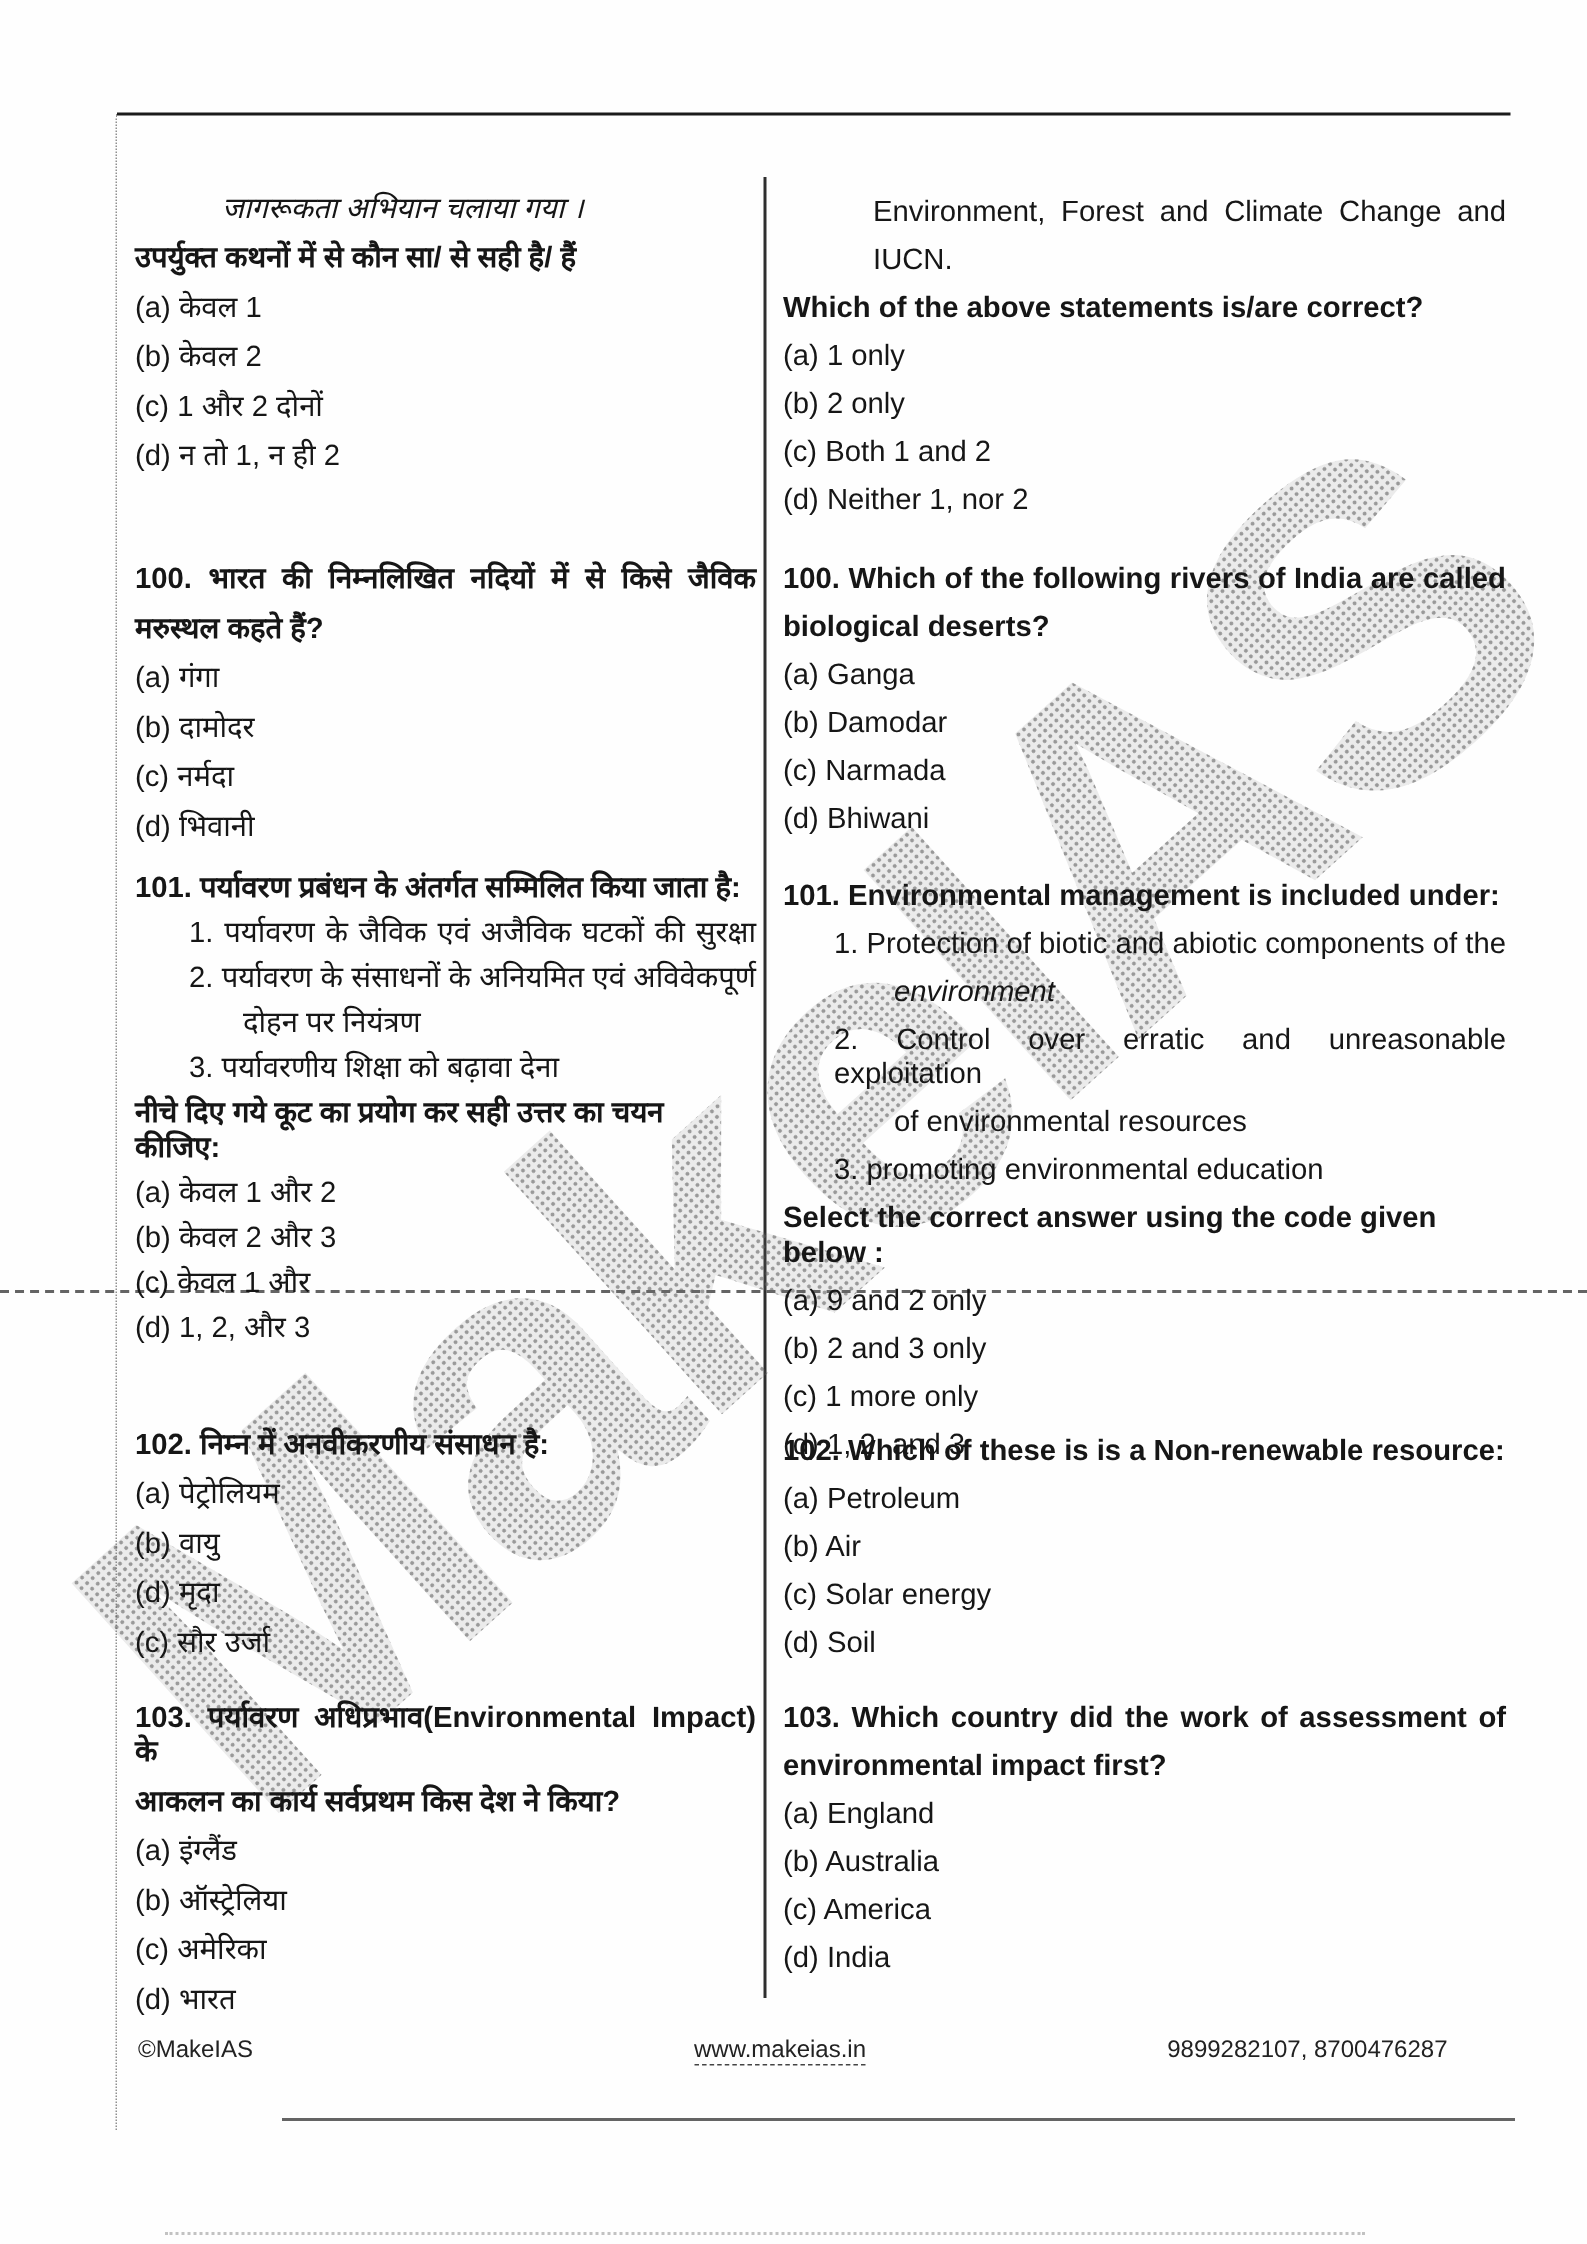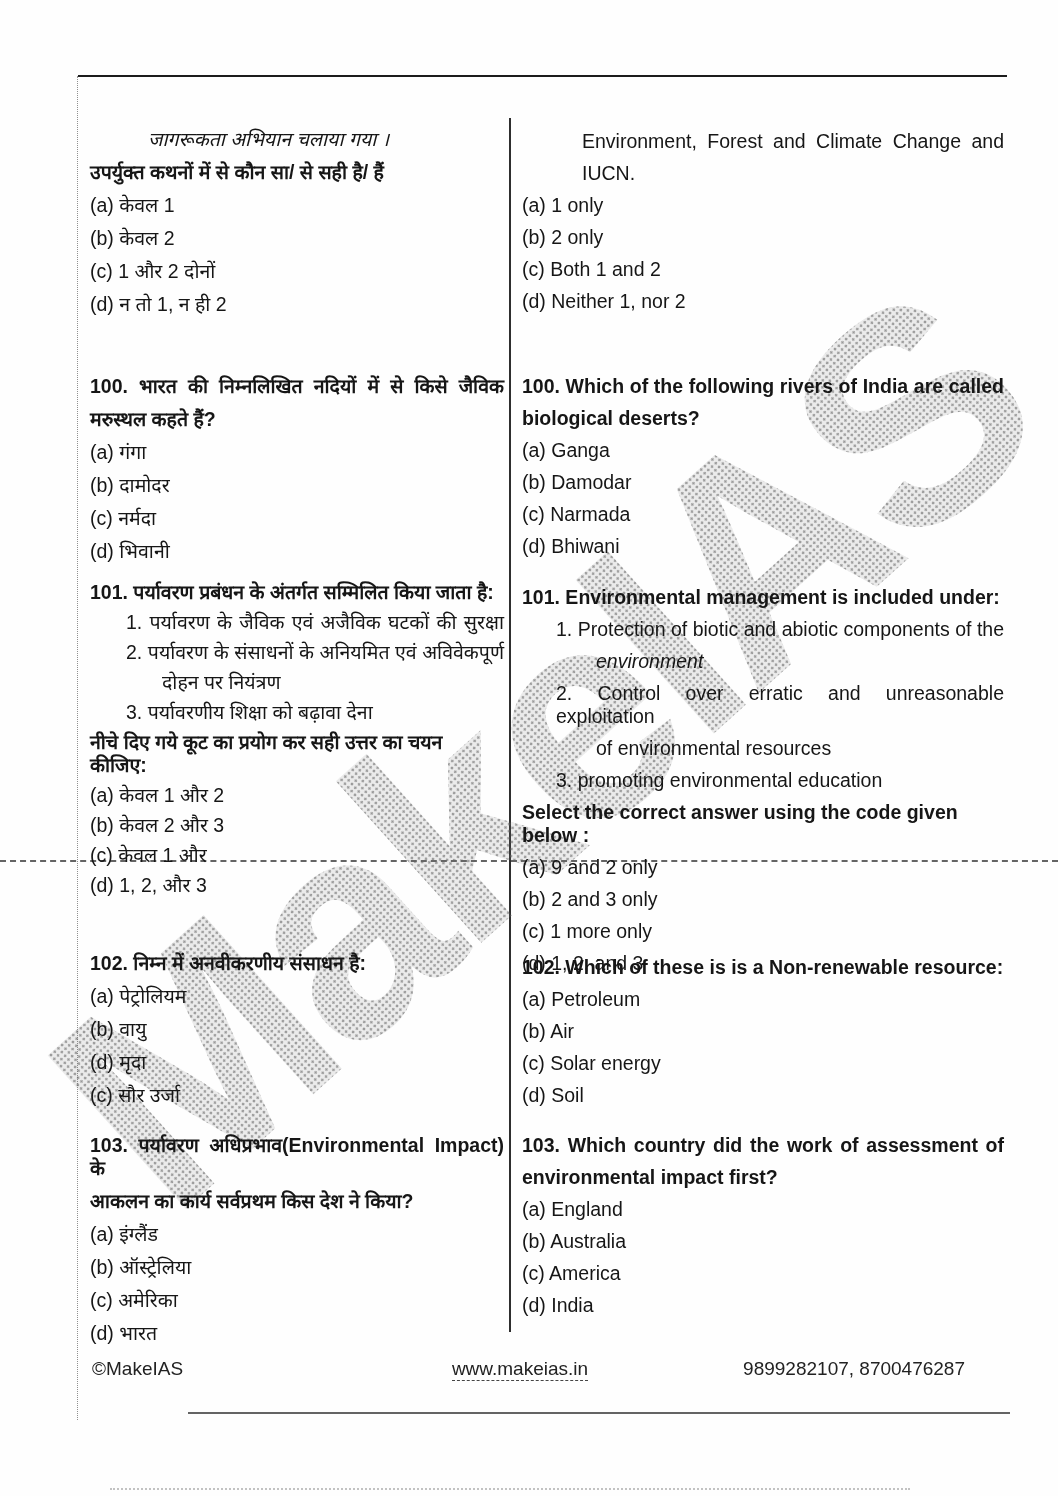--- a/index.html
+++ b/index.html
@@ -31,21 +31,21 @@
     font-size:300px;font-weight:bold;letter-spacing:-10px;line-height:300px;
     pointer-events:none;user-select:none;
   }
   .watermark span{
     background-image:radial-gradient(circle,rgba(95,95,95,0.6) 1px,rgba(0,0,0,0) 1.5px);
     background-size:5px 5px;
     -webkit-background-clip:text;background-clip:text;
     color:rgba(120,120,120,0.14);
   }
   
-  .footer-item{position:absolute;top:1358px;font-size:19px;color:#222;}
+  .footer-item{position:absolute;top:1358px;font-size:16px;color:#222;}
   .f-left{left:92px;}
   .f-center{left:380px;width:280px;text-align:center;}
   .f-center span{border-bottom:1px dashed #444;padding-bottom:1px;}
   .f-right{left:690px;width:275px;text-align:right;}
 </style>
 </head>
 <body>
 
 <div class="page">
 
@@ -100,20 +100,21 @@
       <div class="ln b">आकलन का कार्य सर्वप्रथम किस देश ने किया?</div>
       <div class="ln">(a) इंग्लैंड</div>
       <div class="ln">(b) ऑस्ट्रेलिया</div>
       <div class="ln">(c) अमेरिका</div>
       <div class="ln">(d) भारत</div>
     </div>
 
   <div class="block ecol p32" style="top:130px">
       <div class="ln just" style="padding-left: 60px;">Environment, Forest and Climate Change and</div>
       <div class="ln" style="padding-left: 60px;">IUCN.</div>
+      <div class="ln b">Which of the above statements is/are correct?</div>
       <div class="ln">(a) 1 only</div>
       <div class="ln">(b) 2 only</div>
       <div class="ln">(c) Both 1 and 2</div>
       <div class="ln">(d) Neither 1, nor 2</div>
     </div>
   <div class="block ecol p32" style="top:375px">
       <div class="ln b just">100. Which of the following rivers of India are called</div>
       <div class="ln b">biological deserts?</div>
       <div class="ln">(a) Ganga</div>
       <div class="ln">(b) Damodar</div>

